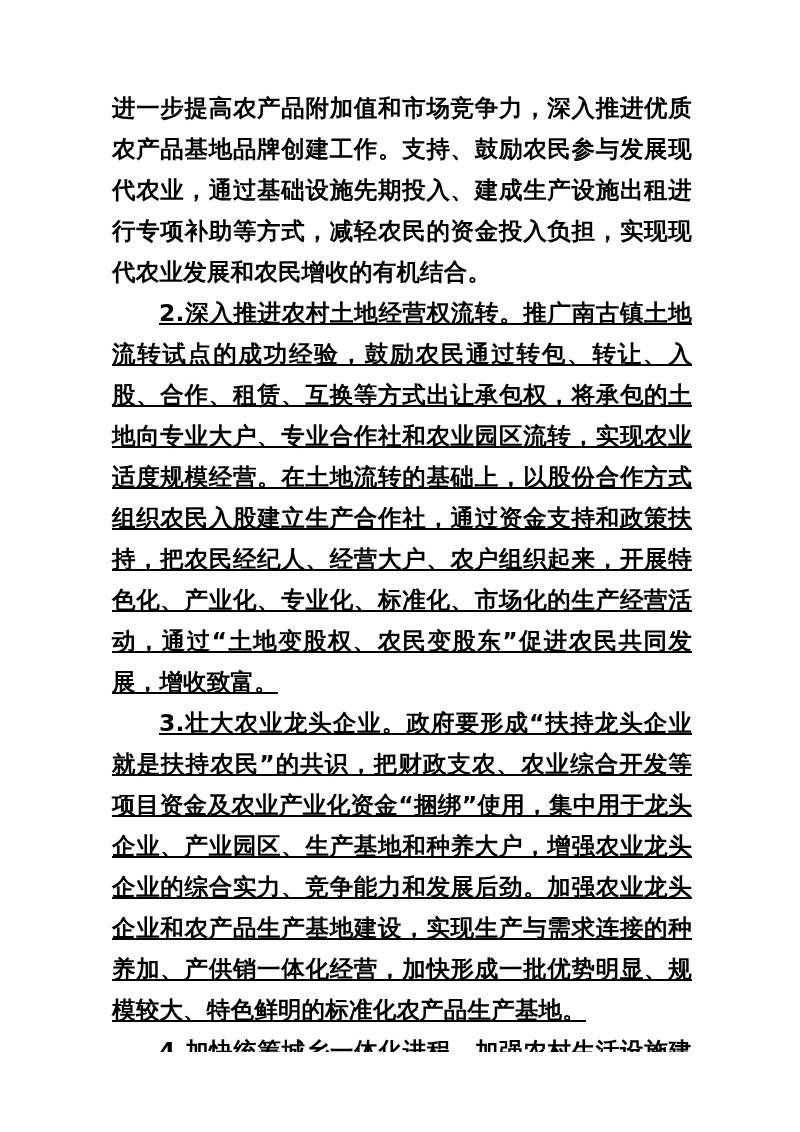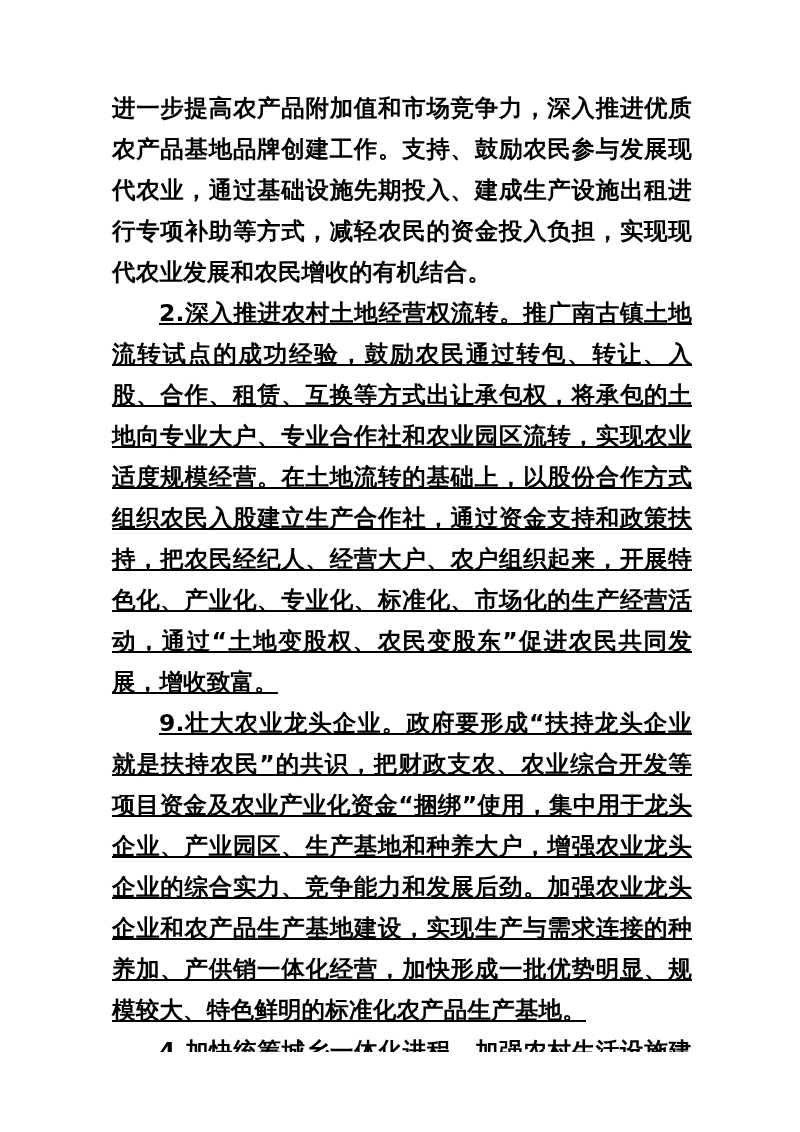--- a/index.html
+++ b/index.html
@@ -40,16 +40,16 @@
     text-decoration: underline;
   }
 </style>
 </head>
 <body>
 
 <div class="page">
   <div class="content">
     <p class="para">进一步提高农产品附加值和市场竞争力，深入推进优质农产品基地品牌创建工作。支持、鼓励农民参与发展现代农业，通过基础设施先期投入、建成生产设施出租进行专项补助等方式，减轻农民的资金投入负担，实现现代农业发展和农民增收的有机结合。</p>
     <p class="para indent">2.深入推进农村土地经营权流转。推广南古镇土地流转试点的成功经验，鼓励农民通过转包、转让、入股、合作、租赁、互换等方式出让承包权，将承包的土地向专业大户、专业合作社和农业园区流转，实现农业适度规模经营。在土地流转的基础上，以股份合作方式组织农民入股建立生产合作社，通过资金支持和政策扶持，把农民经纪人、经营大户、农户组织起来，开展特色化、产业化、专业化、标准化、市场化的生产经营活动，通过“土地变股权、农民变股东”促进农民共同发展，增收致富。</p>
-    <p class="para indent">9.壮大农业龙头企业。政府要形成“扶持龙头企业就是扶持农民”的共识，把财政支农、农业综合开发等项目资金及农业产业化资金“捆绑”使用，集中用于龙头企业、产业园区、生产基地和种养大户，增强农业龙头企业的综合实力、竞争能力和发展后劲。加强农业龙头企业和农产品生产基地建设，实现生产与需求连接的种养加、产供销一体化经营，加快形成一批优势明显、规模较大、特色鲜明的标准化农产品生产基地。</p>
+    <p class="para indent">3.壮大农业龙头企业。政府要形成“扶持龙头企业就是扶持农民”的共识，把财政支农、农业综合开发等项目资金及农业产业化资金“捆绑”使用，集中用于龙头企业、产业园区、生产基地和种养大户，增强农业龙头企业的综合实力、竞争能力和发展后劲。加强农业龙头企业和农产品生产基地建设，实现生产与需求连接的种养加、产供销一体化经营，加快形成一批优势明显、规模较大、特色鲜明的标准化农产品生产基地。</p>
     <p class="para indent">4.加快统筹城乡一体化进程。加强农村生活设施建设，在农村安全饮水工程、沼气入户工程、农村居住环境整治建设工程和农村社区管理服务上着力改善农民的生活条件。鼓</p>
   </div>
 </div>
 
 </body></html>

